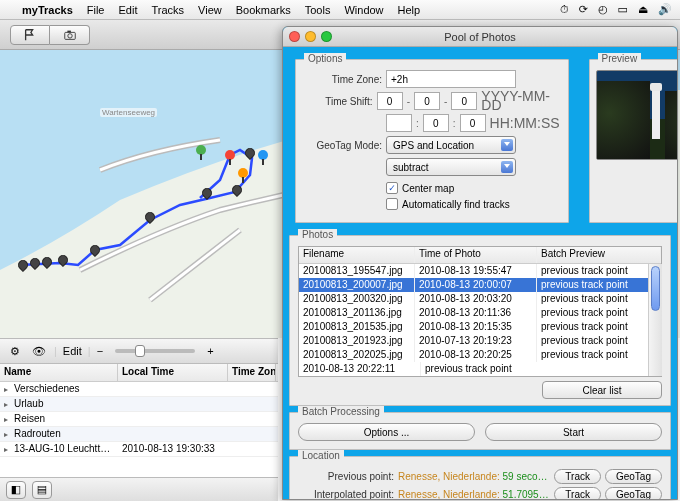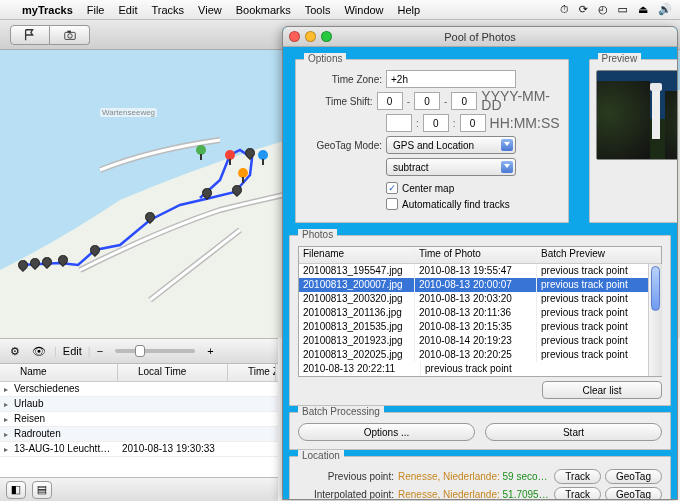--- a/index.html
+++ b/index.html
@@ -33,21 +33,21 @@
 
   
   .bottombar { position: absolute; top: 318px; left: 0; width: 278px; height: 26px; background: linear-gradient(#f6f6f6,#dcdcdc); border-top:1px solid #bbb; border-bottom:1px solid #bbb; display:flex; align-items:center; gap:6px; padding:0 6px; font-size:11px;}
   .bottombar .ico { width:18px; height:18px; display:inline-flex; align-items:center; justify-content:center; }
   .slider { flex:0 0 80px; height:4px; background:#bbb; border-radius:2px; position:relative; margin:0 6px;}
   .slider .thumb { position:absolute; top:-4px; left:20px; width:10px; height:12px; background:#fff; border:1px solid #888; border-radius:3px;}
 
   
   .trackstable { position:absolute; top:344px; left:0; width:278px; height:112px; overflow:hidden; background:#fff;}
   .thead { display:flex; background:linear-gradient(#f7f7f7,#e9e9e9); border-bottom:1px solid #ccc; height:18px; font-size:10px;}
-  .thead .col { padding:2px 20px; border-right:1px solid #ccc; overflow:hidden; white-space:nowrap;}
+  .thead .col { padding:2px 4px; border-right:1px solid #ccc; overflow:hidden; white-space:nowrap;font-weight:bold;}
   .trow { display:flex; height:15px; font-size:10px; border-bottom:1px solid #eee;}
   .trow.alt { background:#f3f6fb; }
   .trow .col { padding:1px 4px; overflow:hidden; white-space:nowrap; text-overflow: ellipsis;}
   .col.name{width:118px;} .col.lt{width:110px;} .col.tz{width:48px;}
   .disclose{display:inline-block;width:8px;height:8px;margin-right:2px;color:#666;font-size:8px;}
 
   
   .drawer { position:absolute; bottom:0; left:0; width:278px; height:24px; background:linear-gradient(#f3f3f3,#dedede); border-top:1px solid #bbb; display:flex; align-items:center; gap:6px; padding:0 6px;}
   .drawer .ico { width:20px; height:18px; border:1px solid #999; border-radius:4px; background:linear-gradient(#fdfdfd,#e6e6e6); display:inline-flex; align-items:center; justify-content:center;}
 
@@ -348,21 +348,21 @@
             <div class="pcol tp">2010-08-13 20:11:36</div>
             <div class="pcol bp">previous track point</div>
           </div>
           <div class="prow">
             <div class="pcol fn">20100813_201535.jpg</div>
             <div class="pcol tp">2010-08-13 20:15:35</div>
             <div class="pcol bp">previous track point</div>
           </div>
           <div class="prow">
             <div class="pcol fn">20100813_201923.jpg</div>
-            <div class="pcol tp">2010-08-14 20:19:23</div>
+            <div class="pcol tp">2010-07-13 20:19:23</div>
             <div class="pcol bp">previous track point</div>
           </div>
           <div class="prow">
             <div class="pcol fn">20100813_202025.jpg</div>
             <div class="pcol tp">2010-08-13 20:20:25</div>
             <div class="pcol bp">previous track point</div>
           </div>
           <div class="prow">
             <div class="pcol tp">2010-08-13 20:22:11</div>
             <div class="pcol bp">previous track point</div>

